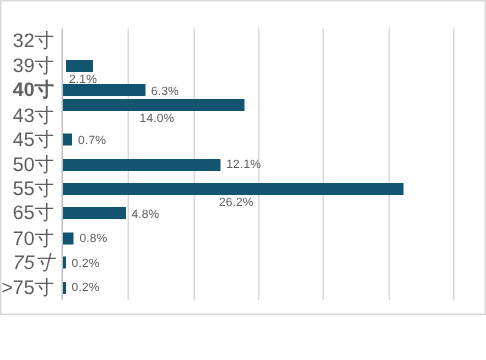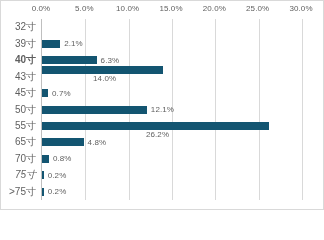--- a/index.html
+++ b/index.html
@@ -59,21 +59,21 @@
     position: absolute;
     left: 0;
     top: 18px;
     width: 38px;
     height: 181px;
   }
   .y-tick-label {
     position: absolute;
     right: 3px;
     transform: translateY(-50%);
-    font-size: 10px;
+    font-size: 13px;
     color: #5f5f5f;
     white-space: nowrap;
     text-align: right;
   }
   
   .bar-row {
     position: absolute;
     left: 0;
     height: 8px;
     transform: translateY(-50%);
@@ -91,38 +91,29 @@
     margin-left: 4px;
     white-space: nowrap;
     letter-spacing: 0.1px;
   }
 </style>
 </head>
 <body>
 
 <div id="chart-frame">
 
-  <div id="x-axis-labels">
-      <div class="x-tick-label" style="left: 40px;">0.0%</div>
-      <div class="x-tick-label" style="left: 83.3333px;">5.0%</div>
-      <div class="x-tick-label" style="left: 126.667px;">10.0%</div>
-      <div class="x-tick-label" style="left: 170px;">15.0%</div>
-      <div class="x-tick-label" style="left: 213.333px;">20.0%</div>
-      <div class="x-tick-label" style="left: 256.667px;">25.0%</div>
-      <div class="x-tick-label" style="left: 300px;">30.0%</div>
-    </div>
 
   <div id="plot-area">
       <div class="gridline" style="left: 43.3333px; background: rgb(217, 217, 217);"></div>
       <div class="gridline" style="left: 86.6667px; background: rgb(217, 217, 217);"></div>
       <div class="gridline" style="left: 130px; background: rgb(217, 217, 217);"></div>
       <div class="gridline" style="left: 173.333px; background: rgb(217, 217, 217);"></div>
       <div class="gridline" style="left: 216.667px; background: rgb(217, 217, 217);"></div>
       <div class="gridline" style="left: 260px; background: rgb(217, 217, 217);"></div>
-      <div class="bar-row" style="top: 24.6818px;">
+      <div class="bar-row" style="top: 24.6818px; flex-direction: column;">
         <div class="bar" style="width: 18.2px; background: rgb(19, 85, 113);"></div>
         <span class="bar-value">2.1%</span>
       </div>
       <div class="bar-row" style="top: 41.1364px;">
         <div class="bar" style="width: 54.6px; background: rgb(19, 85, 113);"></div>
         <span class="bar-value">6.3%</span>
       </div>
       <div class="bar-row" style="top: 51px; flex-direction: column;">
         <div class="bar" style="width: 121.333px; background: rgb(19, 85, 113);"></div>
         <span class="bar-value">14.0%</span>

